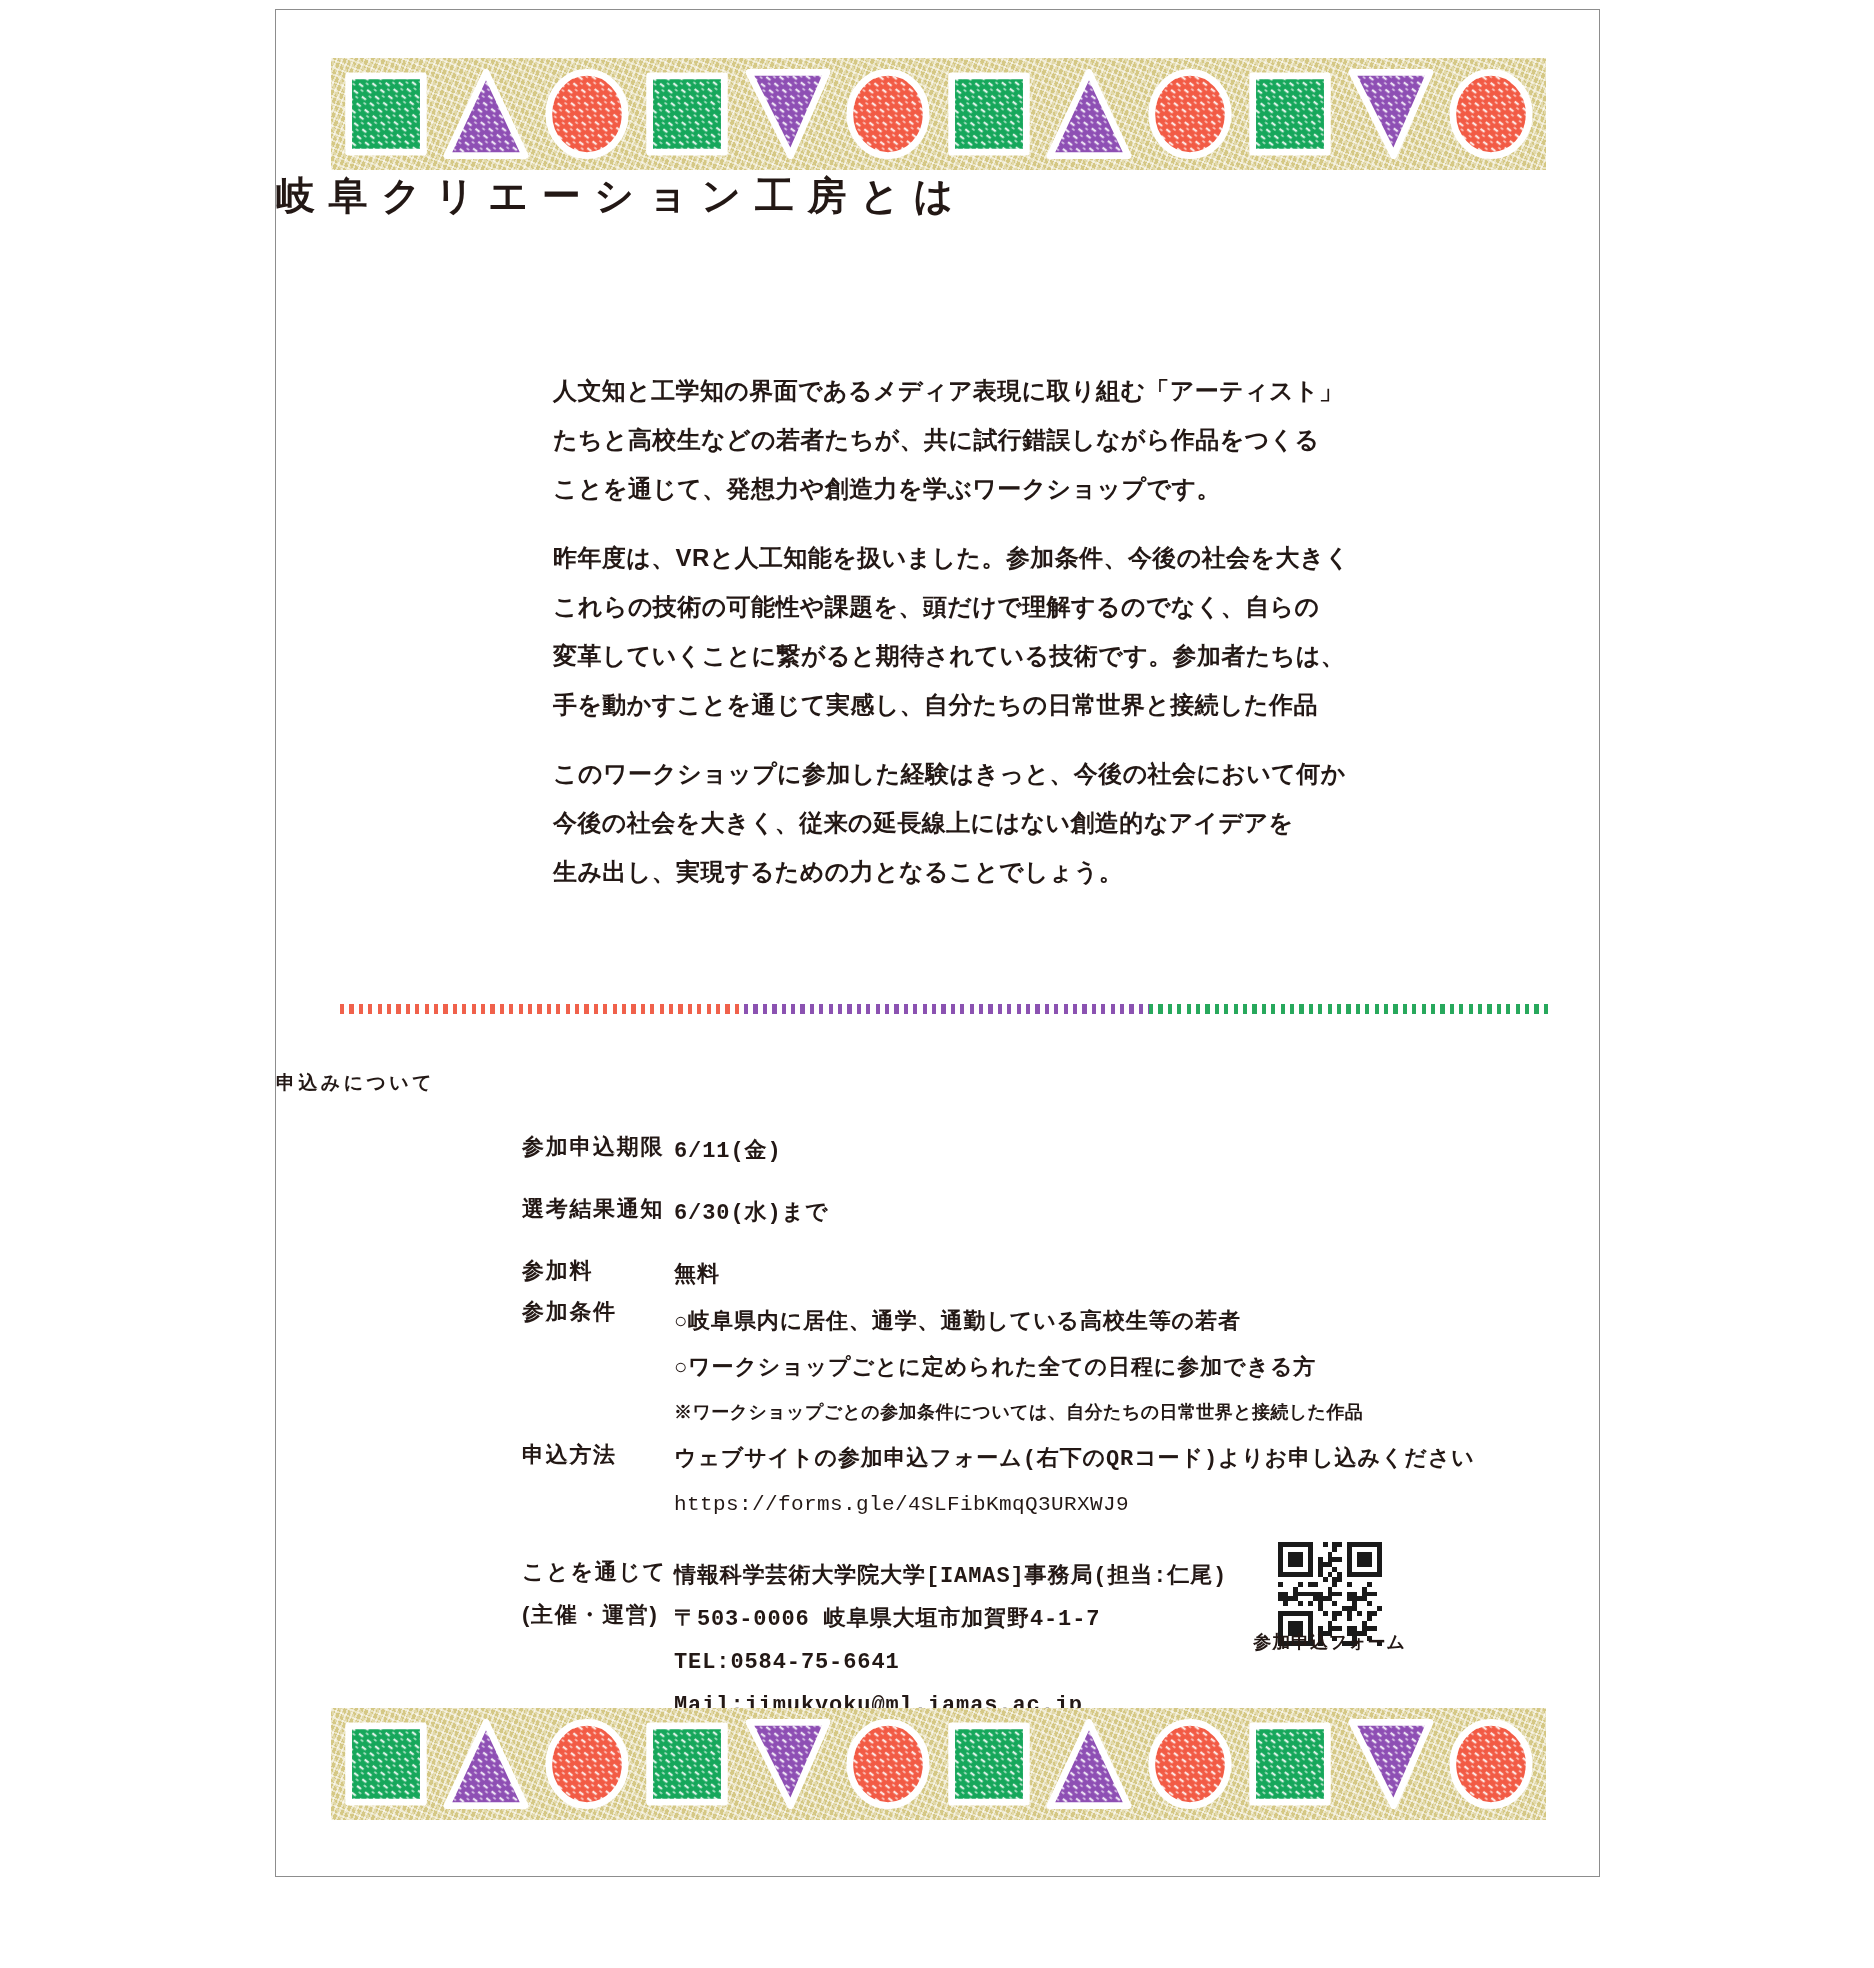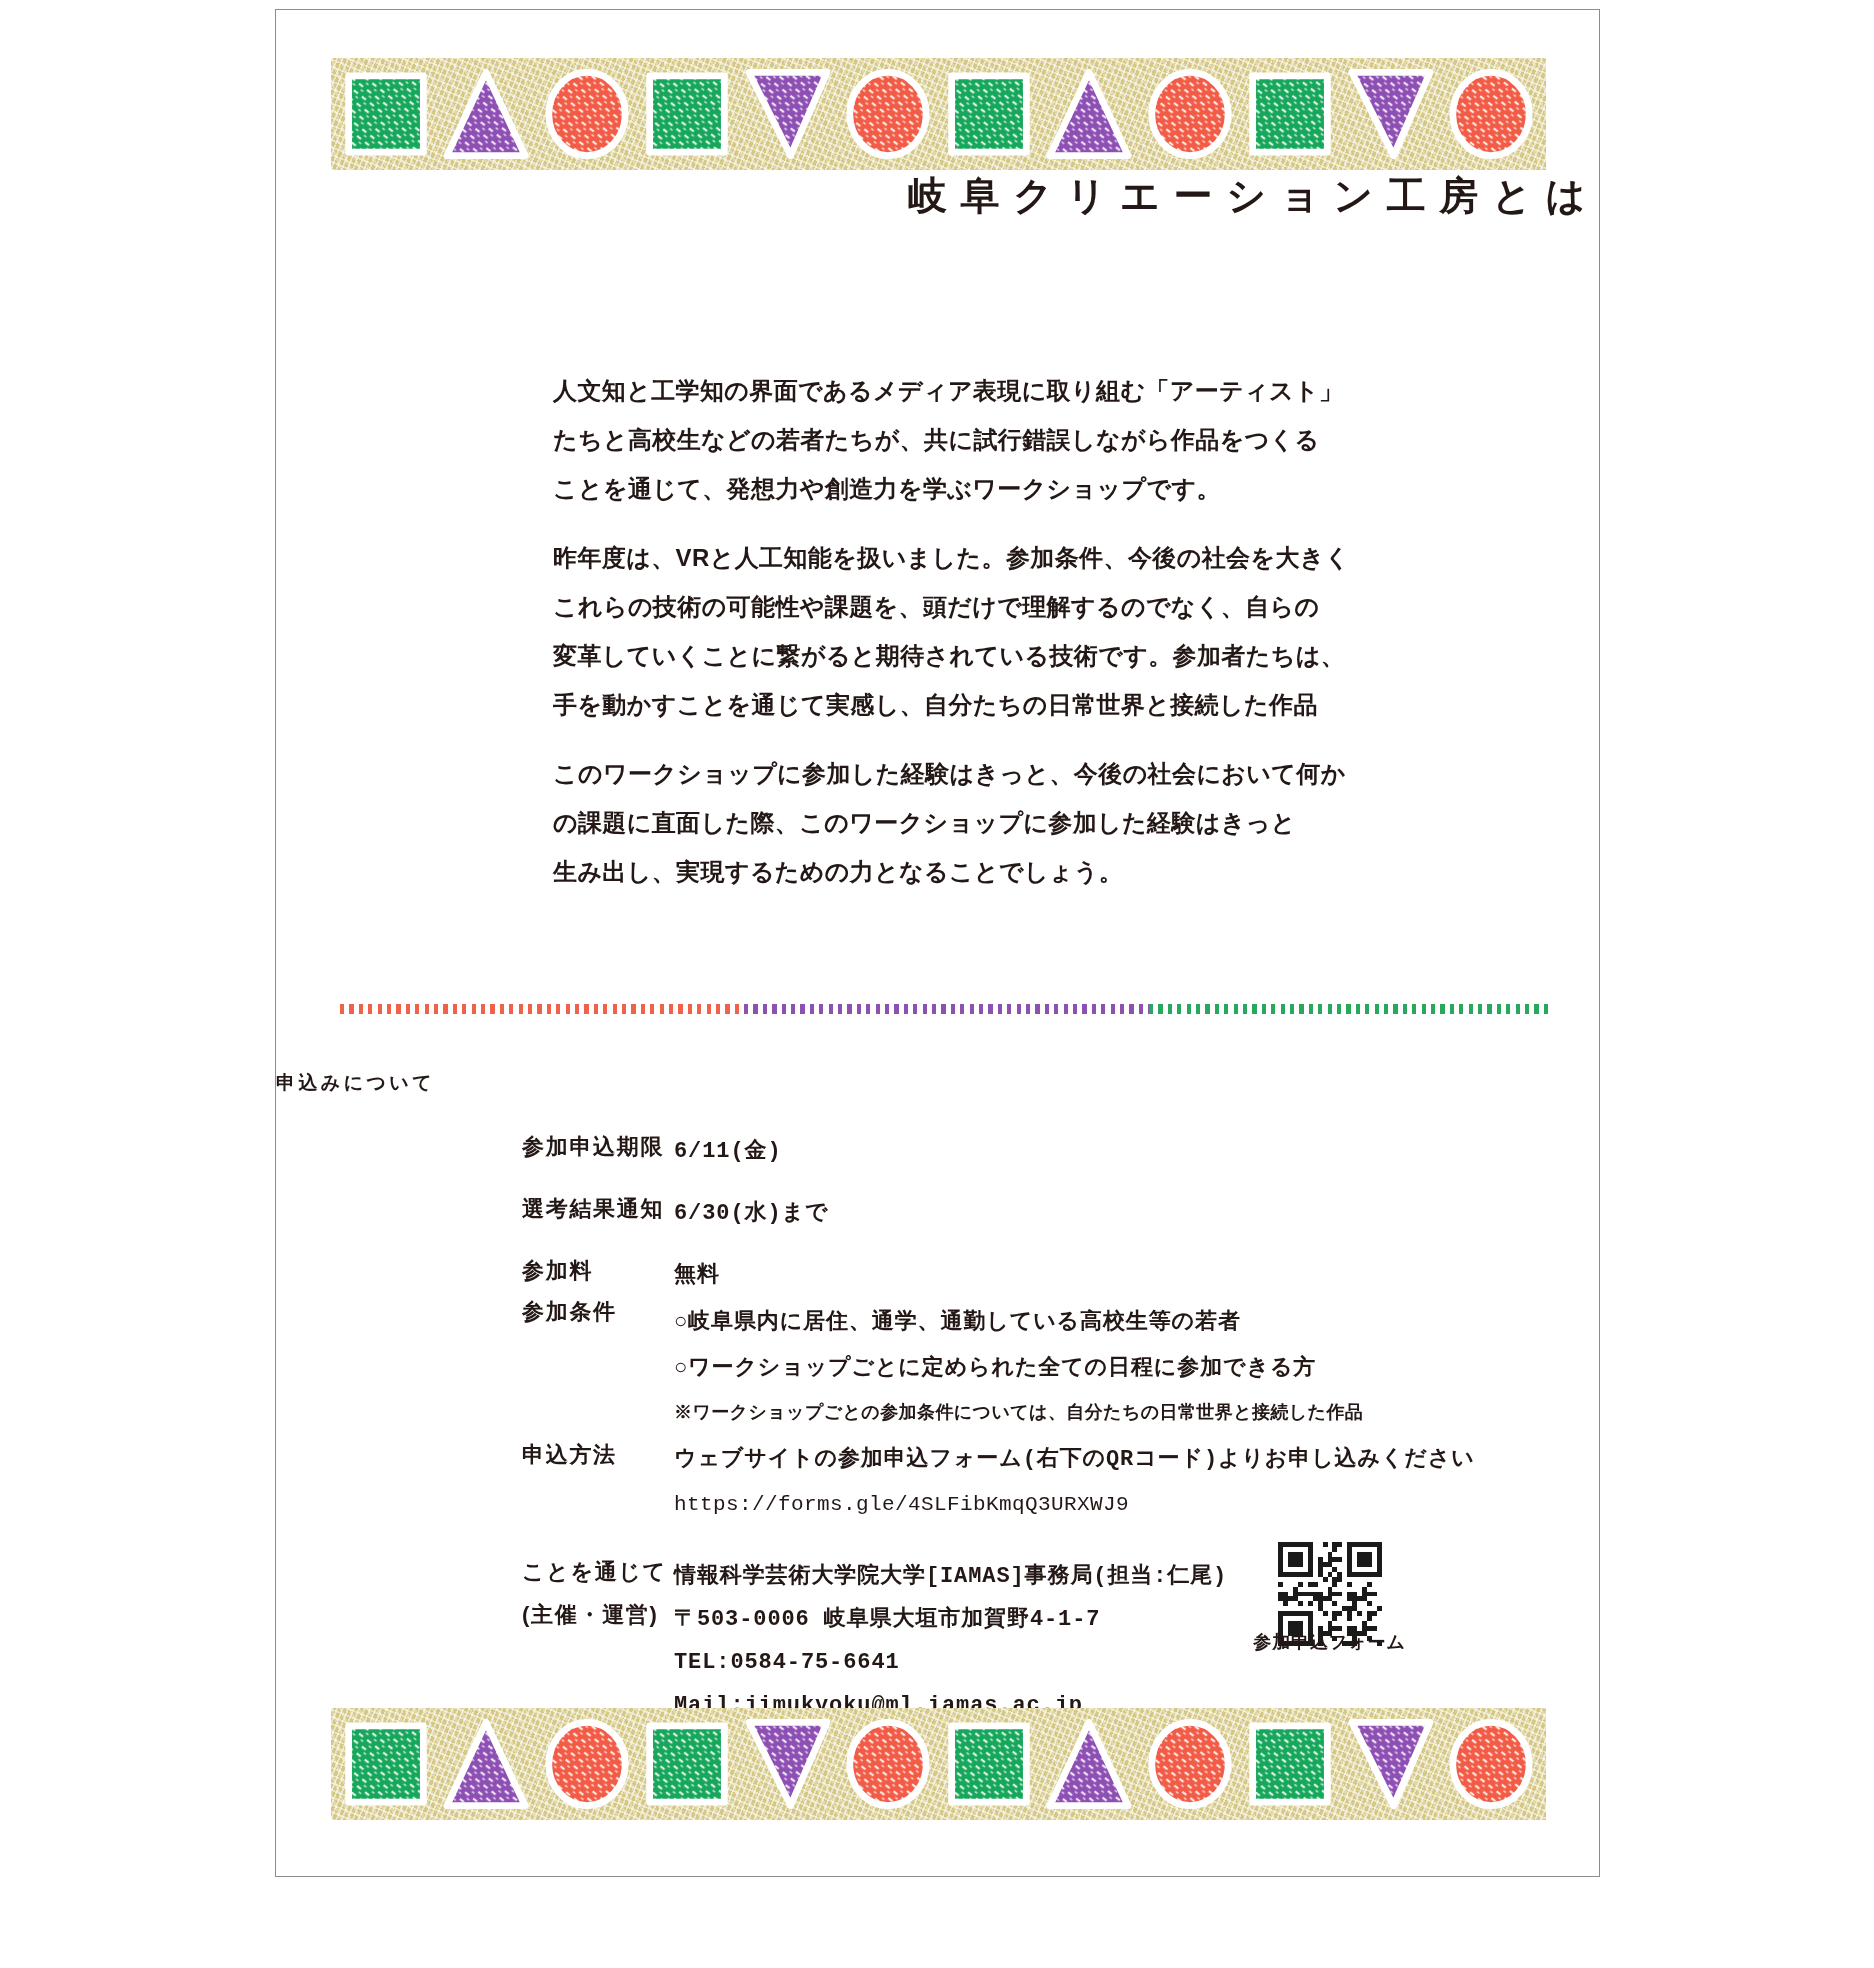--- a/index.html
+++ b/index.html
@@ -21,21 +21,21 @@
       repeating-linear-gradient(112deg, rgba(255,255,255,.55) 0 1.7px, rgba(255,255,255,0) 1.7px 5.1px),
       repeating-linear-gradient(22deg,  rgba(255,255,255,.50) 0 1.7px, rgba(255,255,255,0) 1.7px 6.8px),
       repeating-linear-gradient(67deg,  rgba(255,255,255,.30) 0 2.6px, rgba(255,255,255,0) 2.6px 8.5px);
     display:flex;justify-content:space-between;align-items:center;padding:0 12px;
   }
   .band-top{top:48px;}
   .band-bottom{top:1698px;}
   .band svg{display:block;}
 
   .title{
-    position:absolute;top:162px;left:0;width:100%;text-align:right;
+    position:absolute;top:162px;left:0;width:100%;text-align:left;
     font-size:39px;font-weight:bold;letter-spacing:13.6px;line-height:48px;white-space:nowrap;
   }
   .paras{position:absolute;top:356px;left:277px;}
   .para + .para{margin-top:20.4px;}
   .pline{height:49px;line-height:49px;font-size:24px;letter-spacing:0.4px;font-weight:bold;white-space:nowrap;}
 
   .divider{position:absolute;top:994px;left:64px;width:1213px;height:10.2px;display:flex;}
   .div-seg{flex:1;height:10.2px;}
 
   .apply-head{
@@ -197,21 +197,21 @@
         <div class="pline">ことを通じて、発想力や創造力を学ぶワークショップです。</div>
       </div>
       <div class="para">
         <div class="pline">昨年度は、VRと人工知能を扱いました。参加条件、今後の社会を大きく</div>
         <div class="pline">これらの技術の可能性や課題を、頭だけで理解するのでなく、自らの</div>
         <div class="pline">変革していくことに繋がると期待されている技術です。参加者たちは、</div>
         <div class="pline">手を動かすことを通じて実感し、自分たちの日常世界と接続した作品</div>
       </div>
       <div class="para">
         <div class="pline">このワークショップに参加した経験はきっと、今後の社会において何か</div>
-        <div class="pline">の課題に直面した際、このワークショップに参加した経験はきっと</div>
+        <div class="pline">今後の社会を大きく、従来の延長線上にはない創造的なアイデアを</div>
         <div class="pline">生み出し、実現するための力となることでしょう。</div>
       </div>
     </div>
 
     <div class="divider">
       <div class="div-seg" style="background: repeating-linear-gradient(90deg, rgb(240, 97, 75) 0px, rgb(240, 97, 75) 4.3px, rgba(0, 0, 0, 0) 4.3px, rgba(0, 0, 0, 0) 9.4px);"></div>
       <div class="div-seg" style="background: repeating-linear-gradient(90deg, rgb(139, 82, 177) 0px, rgb(139, 82, 177) 4.3px, rgba(0, 0, 0, 0) 4.3px, rgba(0, 0, 0, 0) 9.4px);"></div>
       <div class="div-seg" style="background: repeating-linear-gradient(90deg, rgb(39, 168, 92) 0px, rgb(39, 168, 92) 4.3px, rgba(0, 0, 0, 0) 4.3px, rgba(0, 0, 0, 0) 9.4px);"></div>
     </div>
 

